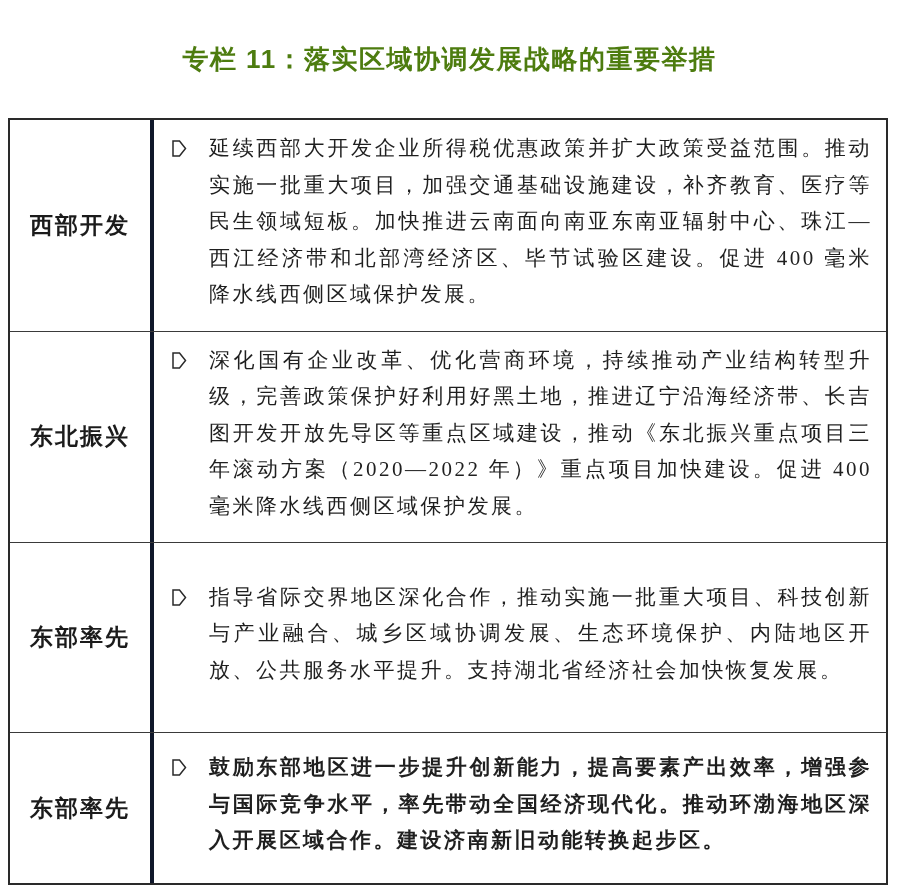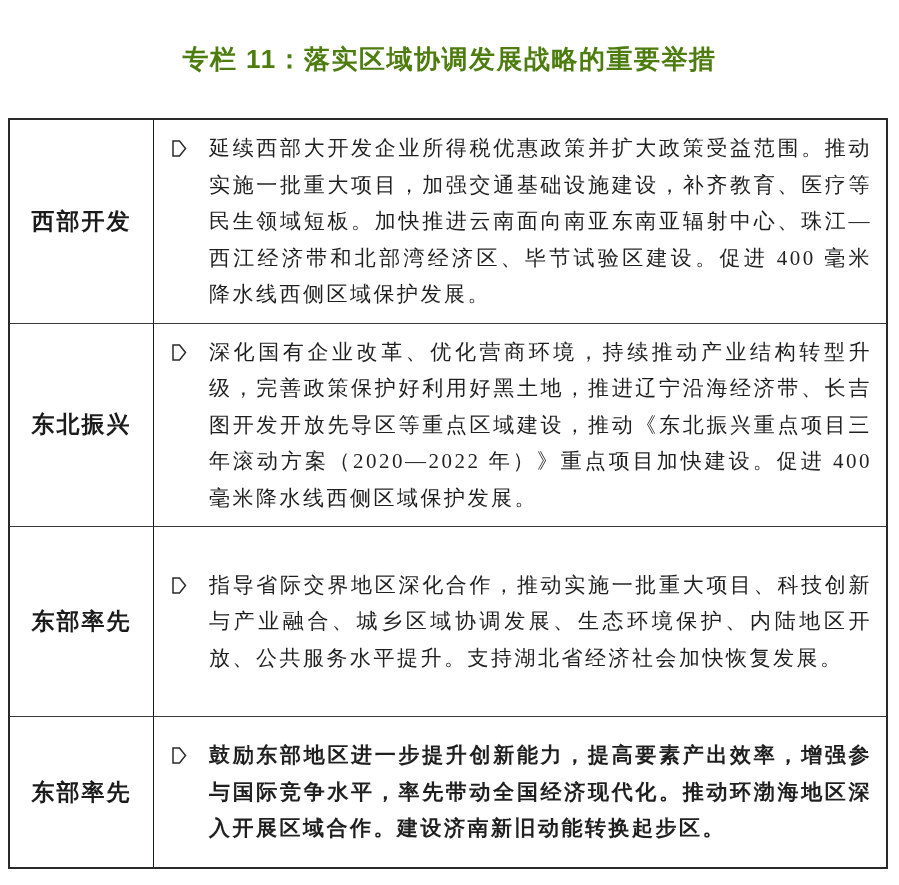--- a/index.html
+++ b/index.html
@@ -41,35 +41,35 @@
     border-top: 1px solid #3a3a3a;
   }
   .row:first-child { border-top: none; }
   .row-0 .content-cell, .row-0 .label-cell { min-height: 201px; }
   .row-1 .content-cell, .row-1 .label-cell { min-height: 193px; align-items: center; }
   .row-2 .content-cell, .row-2 .label-cell { min-height: 189px; }
   .row-3 .content-cell, .row-3 .label-cell { min-height: 150px; font-weight: bold; }
   .label-cell {
     width: 144px;
     flex: 0 0 144px;
-    border-right: 1px solid #0f172a;
+    border-right: 4px solid #0f172a;
     display: flex;
     align-items: center;
     justify-content: center;
     font-family: "Liberation Sans", "DejaVu Sans", sans-serif;
     font-weight: bold;
     font-size: 23px;
     letter-spacing: 2px;
     color: #1b1b1b;
   }
   .content-cell {
     flex: 1 1 auto;
     display: flex;
     align-items: center;
-    padding: 10px 14px 10px 0;
+    padding: 10px 14px 18px 0;
   }
   .item {
     display: flex;
     align-items: flex-start;
     width: 100%;
   }
   .bullet {
     flex: 0 0 18px;
     margin: 8px 21px 0 16px;
     line-height: 0;

